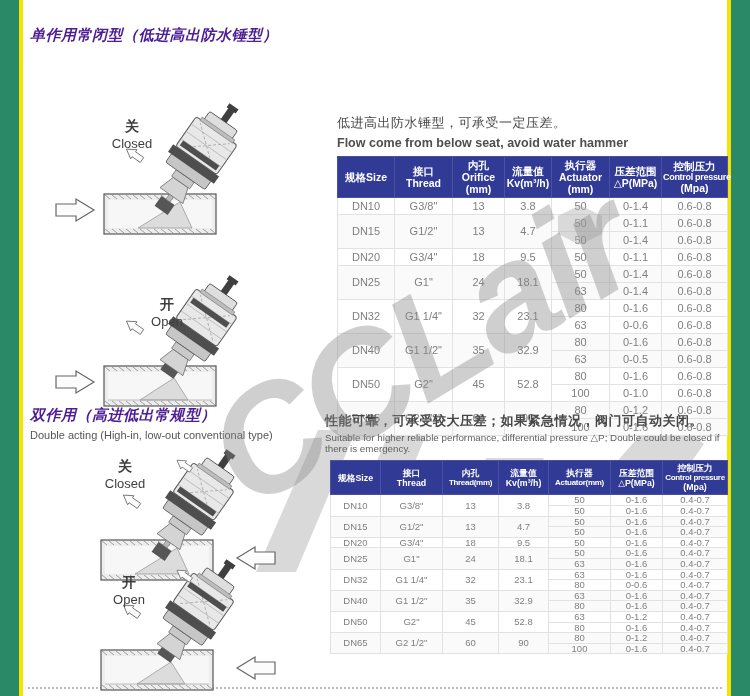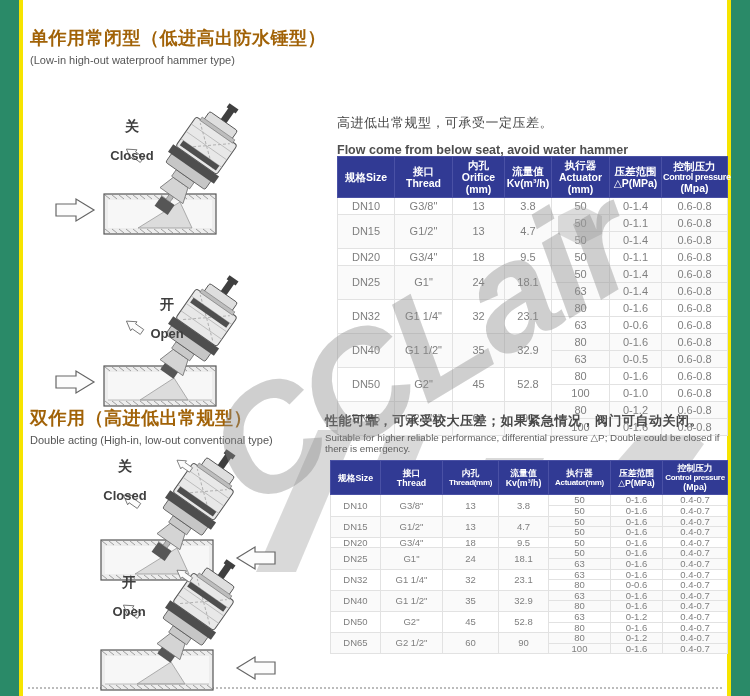--- a/index.html
+++ b/index.html
@@ -6,28 +6,28 @@
   .page{position:relative;width:750px;height:696px;background:#fff;overflow:hidden;
         font-family:"Liberation Sans","DejaVu Sans",sans-serif;}
   
   .edge{position:absolute;top:0;height:696px;}
   .edge.green{width:19px;background:var(--green,#2a8a68);}
   .edge.yellow{width:4px;background:var(--yellow,#f6e400);}
   .edge.gl{left:0;} .edge.yl{left:19px;} .edge.yr{right:19px;} .edge.gr{right:0;}
 
   
   .sec-title{position:absolute;left:30px;z-index:4;}
-  .sec-title .zh{font-size:18px;font-weight:bold;color:#a16207;letter-spacing:.5px;}
+  .sec-title .zh{font-size:15px;font-weight:bold;color:#4c1d95;letter-spacing:.5px;font-style:italic;}
   .sec-title .en{font-size:11px;color:#555;line-height:1.35;margin-top:3px;}
   #title1{top:26px;} #title2{top:406px;}
 
   
   .note{position:absolute;z-index:4;}
   .note .zh{font-size:13px;color:#474747;letter-spacing:.5px;}
-  .note .en{font-size:12.5px;font-weight:bold;color:#4f4f4f;margin-top:11px;}
+  .note .en{font-size:12.5px;font-weight:bold;color:#4f4f4f;margin-top:4px;}
   #note1{left:337px;top:114px;width:392px;}
   #note2{left:325px;top:412px;width:406px;}
   #note2 .zh{font-weight:bold;}
   #note2 .en{font-size:9.8px;font-weight:normal;color:#5f5f5f;margin-top:2px;}
 
   
   table{border-collapse:collapse;table-layout:fixed;background:#fff;z-index:3;}
   #table1{position:absolute;left:337px;top:156px;width:390px;}
   #table2{position:absolute;left:330px;top:460px;width:397px;}
   th{background:var(--blue,#313a94);color:#fff;vertical-align:middle;padding:2px 1px;
@@ -41,21 +41,21 @@
   #table2 th .ln{font-size:8.8px;line-height:1.15;}
   #table2 th .ln.small{font-size:8px;letter-spacing:-.3px;}
   #table2 td{font-size:9.5px;height:9.6px;line-height:9.6px;padding:0;}
 
   
   .diagram{position:absolute;width:250px;height:145px;z-index:3;}
   #d1{left:42px;top:100px;} #d2{left:42px;top:272px;}
   #d3{left:39px;top:446px;} #d4{left:39px;top:556px;}
   .diagram .lbl{position:absolute;width:64px;text-align:center;z-index:4;}
   .diagram .lbl .zh{font-size:14px;font-weight:bold;color:#3f3f3f;}
-  .diagram .lbl .en{font-size:13px;font-weight:bold;color:#3f3f3f;margin-top:12px;}
+  .diagram .lbl .en{font-size:13px;font-weight:normal;color:#3f3f3f;}
   .valve{position:absolute;left:0;top:0;}
 
   
   #wm-text{position:absolute;left:100px;top:262px;width:640px;text-align:center;
      font-size:150px;font-weight:bold;font-style:italic;letter-spacing:-5px;
      color:#8a8a8a;opacity:.40;transform:rotate(-31deg);z-index:30;pointer-events:none;}
   #wm-shapes{position:absolute;left:238px;top:400px;z-index:1;opacity:.5;pointer-events:none;}
   #wm-hex{position:absolute;left:558px;top:205px;z-index:28;opacity:.45;pointer-events:none;}
 
   
@@ -67,21 +67,20 @@
 <div class="page">
 
   <div class="edge green gl"></div>
   <div class="edge yellow yl"></div>
   <div class="edge yellow yr"></div>
   <div class="edge green gr"></div>
 
   <div class="sec-title" id="title1">
     <div class="zh">单作用常闭型（低进高出防水锤型）</div>
     <div class="en">
-      <div>(Low-in high-out waterproof hammer type)</div>
     </div>
   </div>
 
   <div class="diagram" id="d1">
     <div class="lbl" style="left:58px;top:18px">
       <div class="zh">关</div>
       <div class="en">Closed</div>
     </div>
     <div class="valve"><svg viewBox="0 0 250 145" width="250" height="145">
           <rect x="62" y="94" width="112" height="40" fill="#ededed" stroke="#555" stroke-width="1.2"></rect>
@@ -343,21 +342,21 @@
             <rect x="-3.5" y="-125" width="7" height="14" fill="#3f3f3f"></rect>
             <rect x="-5.5" y="-129" width="11" height="5" fill="#3f3f3f"></rect>
           </g>
           <polygon points="0,-6 20,-6 20,-11 38,0 20,11 20,6 0,6" transform="translate(236,112) rotate(180)" fill="#fcfcfc" stroke="#666" stroke-width="1.2"></polygon>
           <polygon points="0,-6 20,-6 20,-11 38,0 20,11 20,6 0,6" transform="translate(100,60) rotate(-145) scale(0.5)" fill="#fcfcfc" stroke="#666" stroke-width="1.6"></polygon>
           <polygon points="0,-6 20,-6 20,-11 38,0 20,11 20,6 0,6" transform="translate(152,24) rotate(-145) scale(0.45)" fill="#fcfcfc" stroke="#666" stroke-width="1.6"></polygon>
         </svg></div>
   </div>
 
   <div class="note" id="note1">
-    <div class="zh">高进低出常规型，可承受一定压差。</div>
+    <div class="zh">低进高出防水锤型，可承受一定压差。</div>
     <div class="en">Flow come from below seat, avoid water hammer</div>
   </div>
   <table id="table1">
       <colgroup>
         <col style="width: 57px;">
         <col style="width: 58px;">
         <col style="width: 52px;">
         <col style="width: 47px;">
         <col style="width: 58px;">
         <col style="width: 52px;">

